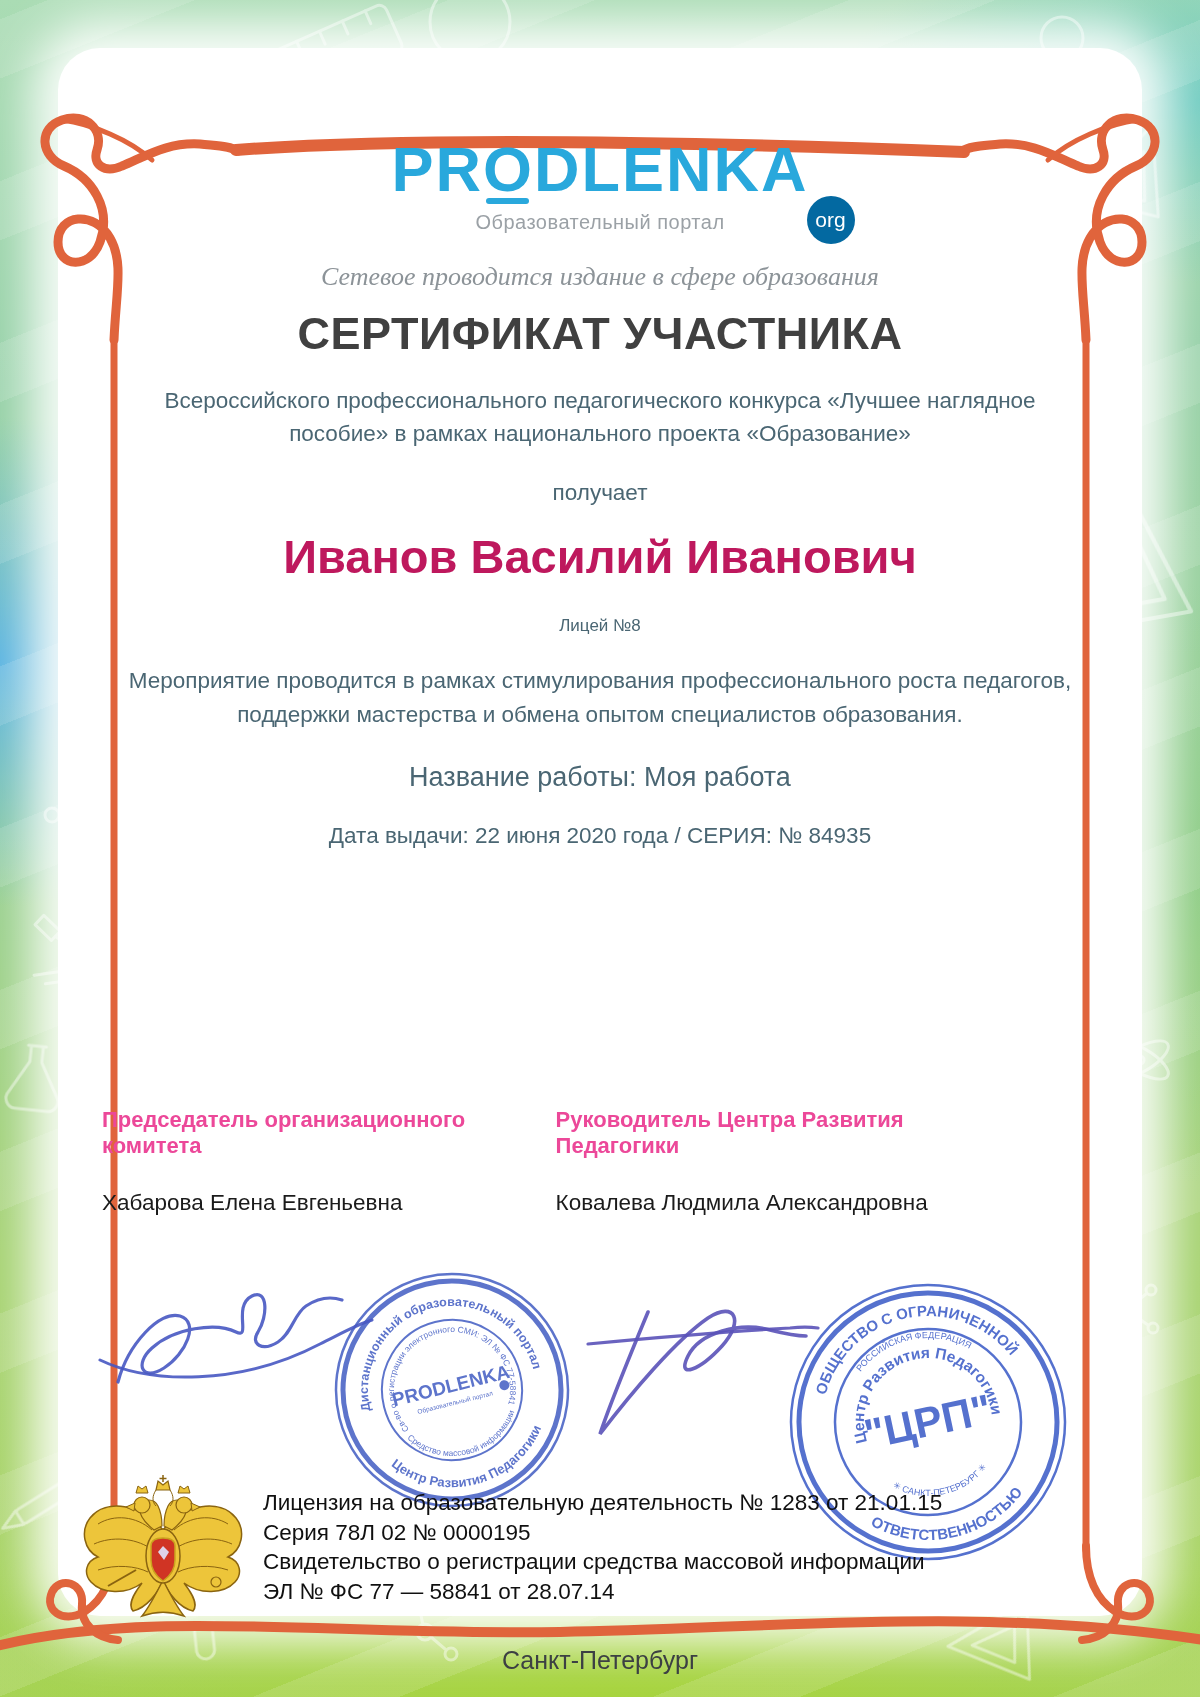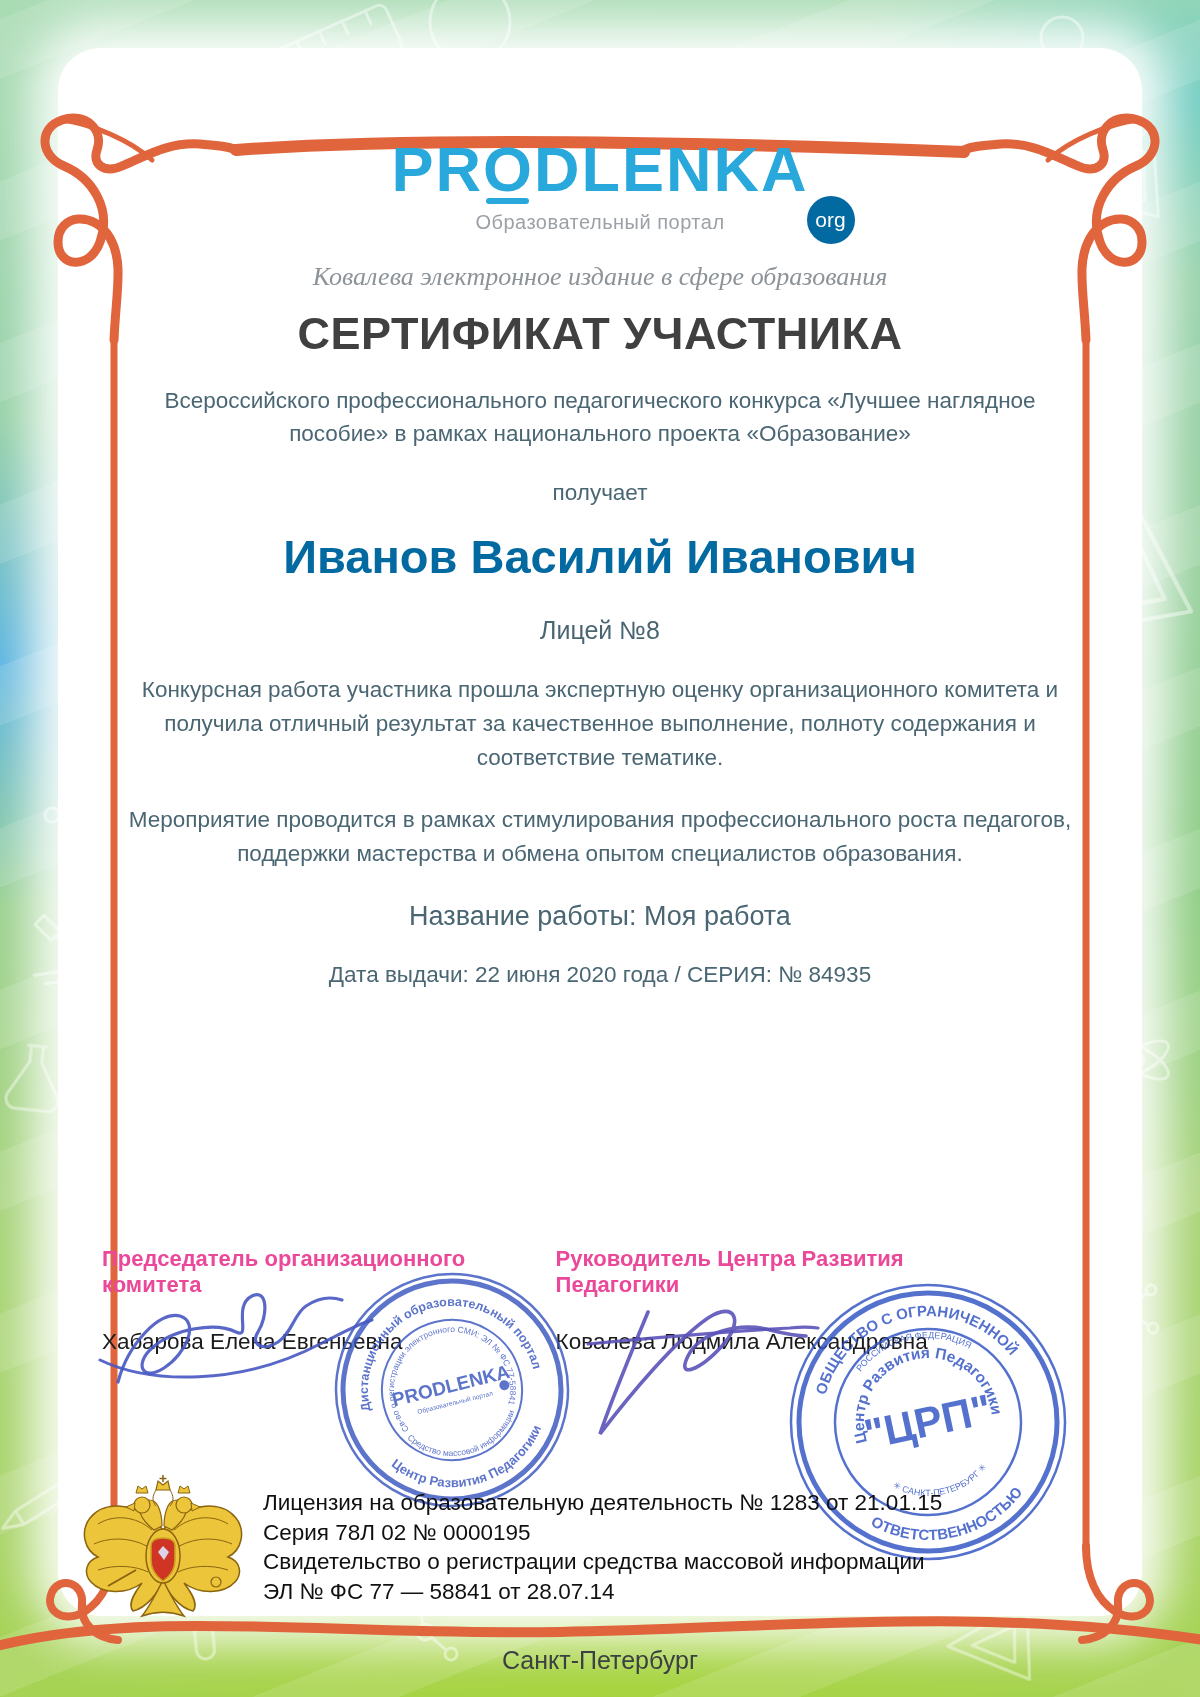--- a/index.html
+++ b/index.html
@@ -24,22 +24,22 @@
   .logo-text{font-size:63px;font-weight:bold;letter-spacing:2px;color:#29a8dc;line-height:1;white-space:nowrap;}
   .logo-o{position:relative;display:inline-block;}
   .logo-o::after{content:"";position:absolute;left:3px;right:5px;bottom:-3px;height:6px;background:#29a8dc;border-radius:3px;}
   .org-badge{position:absolute;right:-46px;bottom:-10px;width:48px;height:48px;border-radius:50%;
     background:#0369a1;color:#fff;font-size:21px;display:flex;align-items:center;justify-content:center;}
   .logo-tagline{font-size:20px;color:#9ba1a6;margin-top:10px;letter-spacing:.5px;}
   .edition{font-family:"Liberation Serif",serif;font-style:italic;font-size:26px;color:#8c9398;margin-top:28px;}
   .title{font-size:45px;font-weight:bold;color:#404040;margin:16px 0 0;letter-spacing:.5px;}
   .contest{font-size:22.5px;line-height:33px;margin:24px auto 0;max-width:950px;}
   .receives{font-size:22.5px;margin-top:30px;}
-  .recipient{font-size:47px;font-weight:bold;color:#0369a1;margin-top:16px;}
-  .org-line{font-size:25px;margin-top:32px;}
+  .recipient{font-size:47px;font-weight:bold;color:#be185d;margin-top:16px;}
+  .org-line{font-size:17px;margin-top:32px;}
   .para{font-size:22.5px;line-height:34px;margin:28px auto 0;max-width:960px;}
   .work-line{margin-top:30px;font-size:27px;}
   .issue-line{margin-top:30px;font-size:22.5px;}
   .sig-row{margin-top:258px;display:flex;justify-content:space-between;text-align:left;padding:0 92px 0 12px;}
   .sig-col .role{font-size:22px;font-weight:bold;color:#ec4899;}
   .sig-col .name{font-size:22.5px;color:#1b1b1b;margin-top:31px;}
   .legal{position:absolute;left:263px;top:1488px;width:780px;text-align:left;
     font-size:22.5px;line-height:29.5px;color:#101010;}
   .city{position:absolute;left:0;right:0;top:1646px;text-align:center;font-size:25px;color:#3c4043;}
 </style>
@@ -139,27 +139,26 @@
     </g>
     <use href="#bl" transform="translate(1200,0) scale(-1,1)"></use>
   </svg>
 
   <div class="content">
     <div class="logo-wrap">
       <div class="logo-text"><span>PR</span><span class="logo-o">O</span><span>DLENKA</span></div>
       <div class="org-badge">org</div>
       <div class="logo-tagline">Образовательный портал</div>
     </div>
-    <div class="edition">Ковалева электронное издание в сфере образования</div>
+    <div class="edition">Сетевое проводится издание в сфере образования</div>
     <h1 class="title">СЕРТИФИКАТ УЧАСТНИКА</h1>
     <p class="contest">Всероссийского профессионального педагогического конкурса «Лучшее наглядное пособие» в рамках национального проекта «Образование»</p>
     <p class="receives">получает</p>
     <div class="recipient">Иванов Василий Иванович</div>
     <p class="org-line">Лицей №8</p>
-    <p class="para">Конкурсная работа участника прошла экспертную оценку организационного комитета и получила отличный результат за качественное выполнение, полноту содержания и соответствие тематике.</p>
     <p class="para">Мероприятие проводится в рамках стимулирования профессионального роста педагогов, поддержки мастерства и обмена опытом специалистов образования.</p>
     <p class="work-line">Название работы: Моя работа</p>
     <p class="issue-line">Дата выдачи: 22 июня 2020 года / СЕРИЯ: № 84935</p>
     <div class="sig-row">
       <div class="sig-col">
         <div class="role">Председатель организационного комитета</div>
         <div class="name">Хабарова Елена Евгеньевна</div>
       </div>
       <div class="sig-col">
         <div class="role">Руководитель Центра Развития Педагогики</div>

